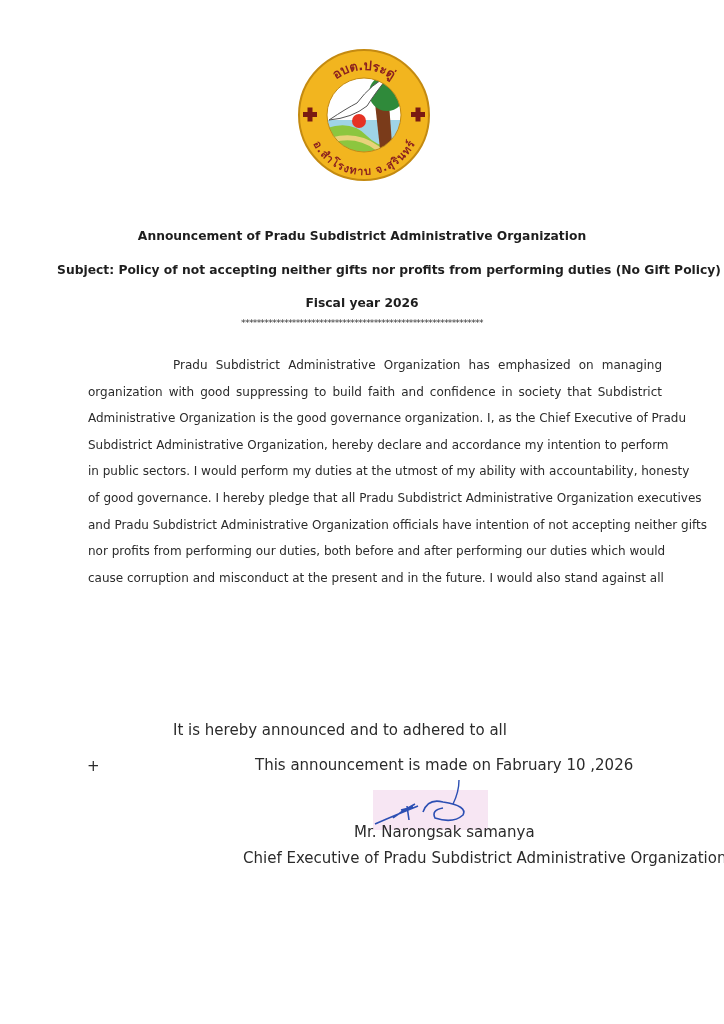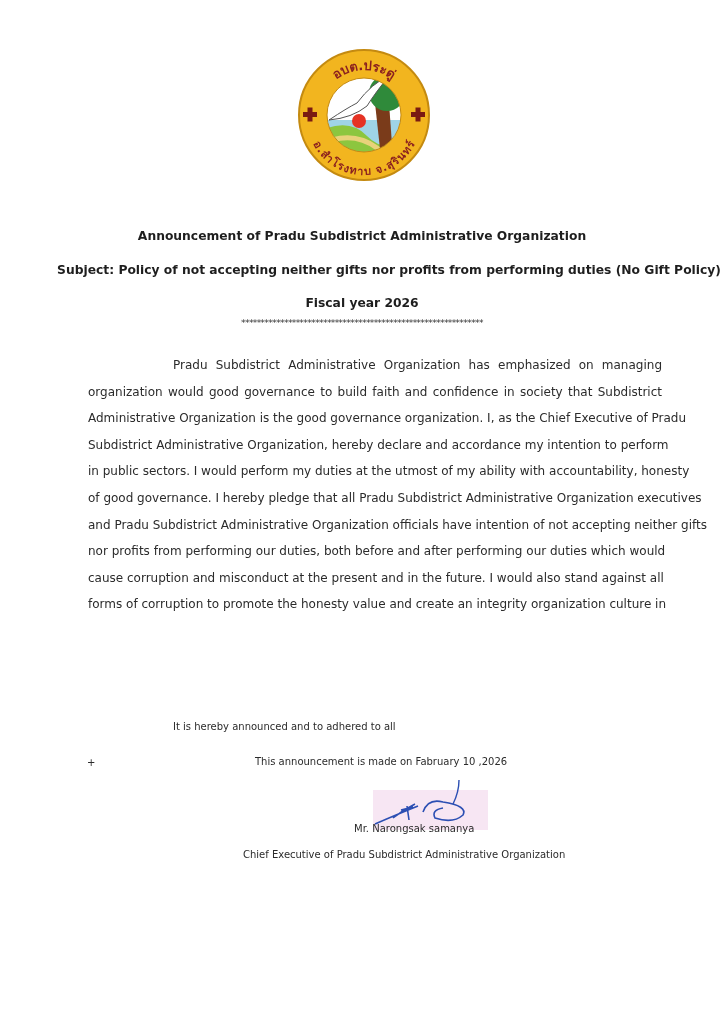--- a/index.html
+++ b/index.html
@@ -8,21 +8,21 @@
     .logo { position: absolute; left: 297px; top: 48px; width: 134px; height: 134px; }
     .center-line { position: absolute; left: 0; width: 724px; text-align: center;
       font-size: 12.3px; font-weight: bold; color: #1e1e1e; white-space: nowrap; }
     .stars { position: absolute; left: 0; width: 724px; text-align: center; top: 318px;
       font-size: 9px; letter-spacing: -0.6px; color: #333; white-space: nowrap; }
     .para { position: absolute; left: 88px; top: 352px; width: 574px;
       font-size: 12px; line-height: 26.6px; text-align: justify; color: #2b2b2b; }
     .para .indent { display: inline-block; width: 85px; }
     .line { display: block; text-align-last: justify; white-space: nowrap; }
     .line.last { text-align-last: left; }
-    .abs { position: absolute; white-space: nowrap; font-size: 10px; color: #2b2b2b; }
+    .abs { position: absolute; white-space: nowrap; font-size: 15px; color: #2b2b2b; }
     .sig { position: absolute; left: 373px; top: 780px; width: 115px; height: 50px; }
   </style>
 </head>
 <body>
 
 <svg class="logo" viewBox="0 0 134 134">
   <defs>
     <path id="arcTop" d="M 22 67 A 45 45 0 0 1 112 67"></path>
     <path id="arcBot" d="M 18 70 A 49 49 0 0 0 116 70"></path>
     <clipPath id="inner">
@@ -55,29 +55,28 @@
   </g>
 </svg>
 
 <div class="center-line" style="top:229px;">Announcement of Pradu Subdistrict Administrative Organization</div>
 <div class="center-line" style="top:263px;margin-left:27px;">Subject: Policy of not accepting neither gifts nor profits from performing duties (No Gift Policy)</div>
 <div class="center-line" style="top:296px;">Fiscal year 2026</div>
 <div class="stars">**************************************************************</div>
 
 <div class="para">
   <span class="line"><span class="indent"></span><span>Pradu Subdistrict Administrative Organization has emphasized on managing</span></span>
-  <span class="line">organization would good governance to build faith and confidence in society that Subdistrict</span>
+  <span class="line">organization with good suppressing to build faith and confidence in society that Subdistrict</span>
   <span class="line">Administrative Organization is the good  governance  organization. I, as the Chief  Executive of Pradu</span>
   <span class="line">Subdistrict Administrative Organization, hereby declare and accordance my intention to perform</span>
   <span class="line">in public sectors. I would perform my duties at the utmost of my ability with accountability, honesty</span>
   <span class="line">of good governance. I hereby pledge that all Pradu  Subdistrict Administrative Organization executives</span>
   <span class="line">and  Pradu Subdistrict Administrative Organization officials have intention of not accepting neither gifts</span>
   <span class="line">nor profits from performing our duties, both before and after performing our duties which would</span>
   <span class="line">cause corruption and misconduct at the present and in the future. I would also stand against all</span>
-  <span class="line">forms of corruption to promote the honesty value and create an integrity organization culture in</span>
 </div>
 
 <div class="abs" style="left:173px; top:721px;">It is hereby announced and to adhered to all</div>
 
 <div class="abs" style="left:87px; top:757px;">+</div>
 <div class="abs" style="left:255px; top:756px;">This announcement is made on Fabruary 10 ,2026</div>
 
 <svg class="sig" viewBox="0 0 115 50">
   <rect x="0" y="10" width="115" height="40" fill="#f7e6f3"></rect>
   <path d="M2 44 Q25 34 45 26 M20 38 Q30 30 42 24 M28 30 L40 27 M34 26 L36 40" stroke="#2c4fb3" stroke-width="1.6" fill="none"></path>

